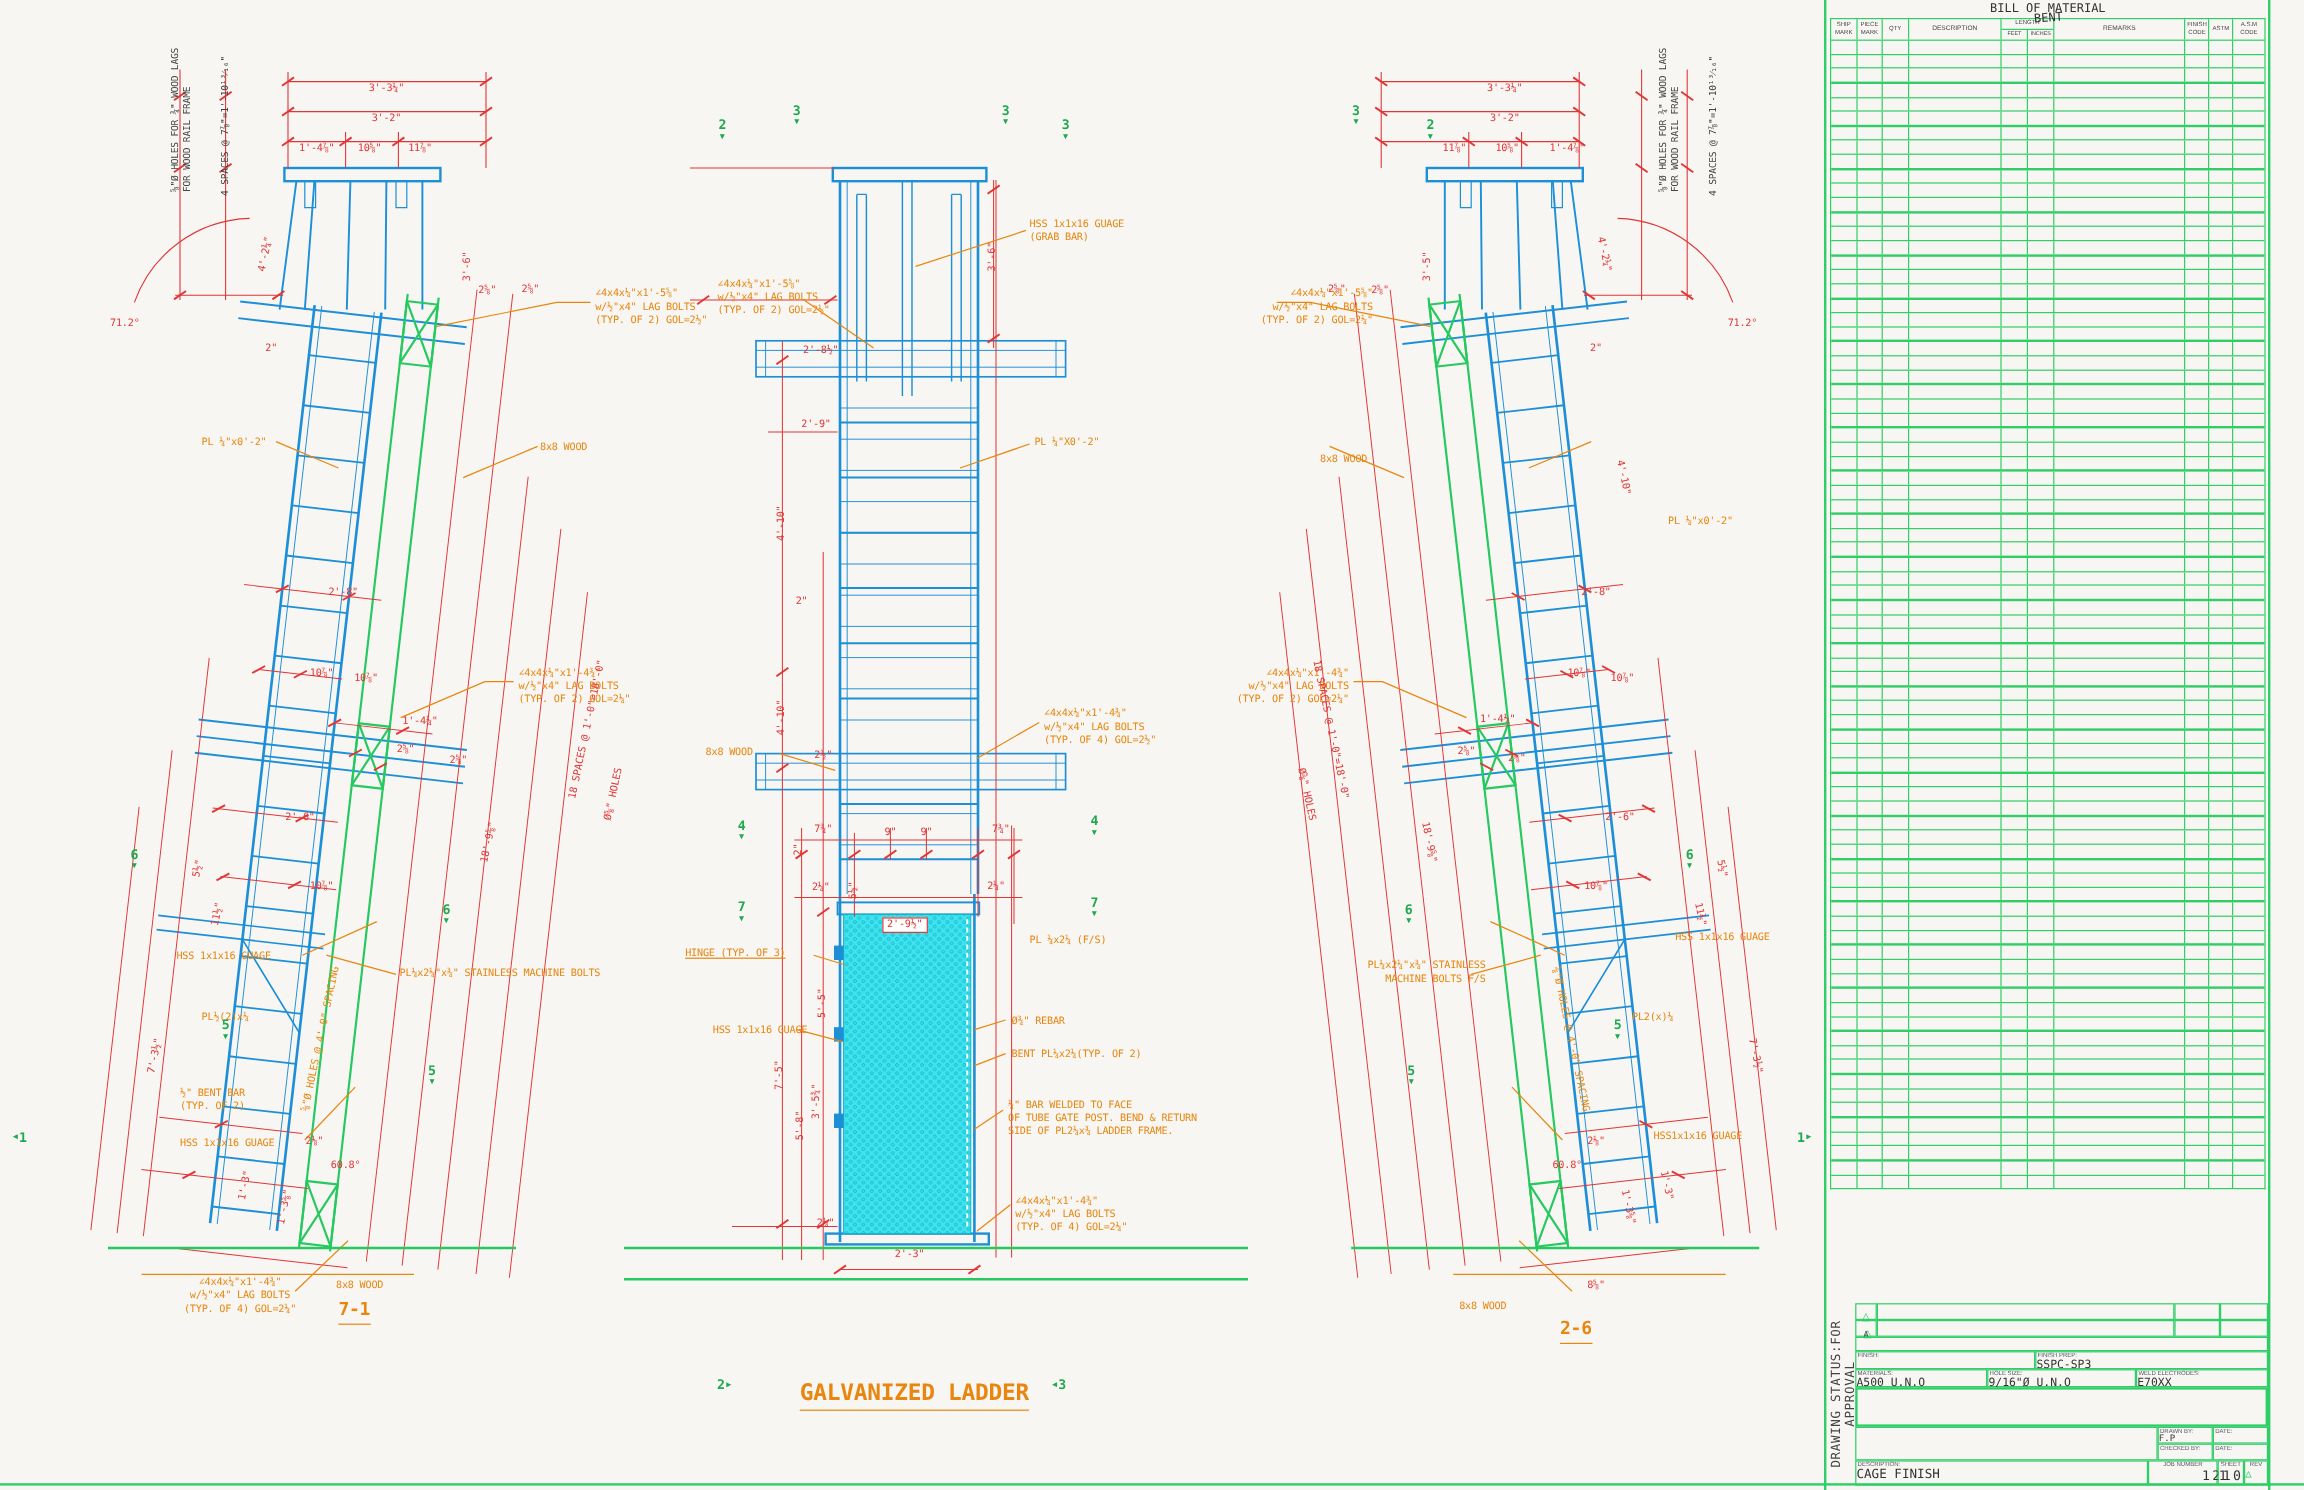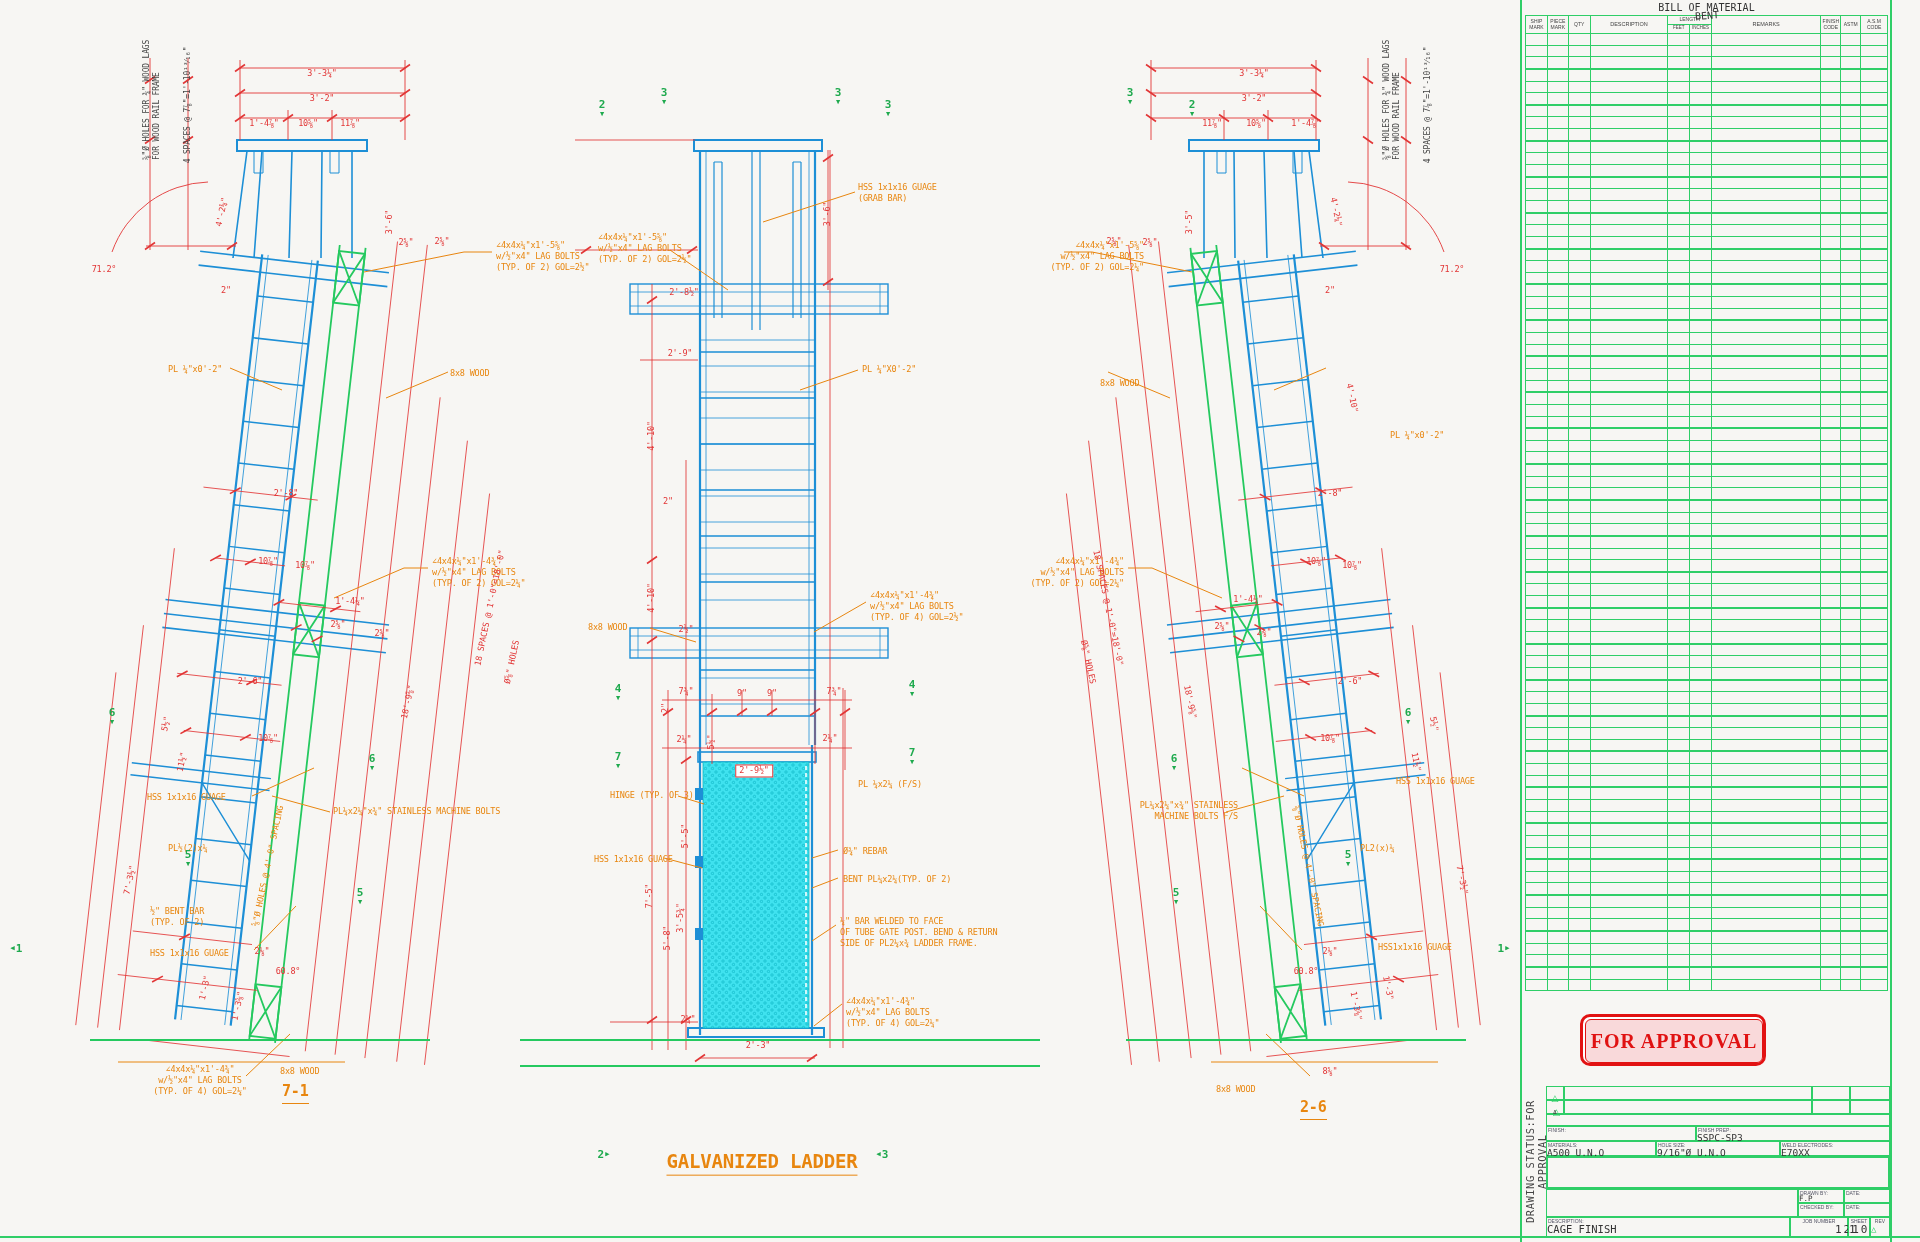--- a/index.html
+++ b/index.html
@@ -296,21 +296,21 @@
       <div class="an" style="left: 686px; top: 630px; color: rgb(226, 53, 53); transform: translate(-50%, -50%) rotate(0deg);">2½"</div>
       <div class="an" style="left: 686px; top: 692px; color: rgb(226, 53, 53); transform: translate(-50%, -50%) rotate(0deg);">7¾"</div>
       <div class="an" style="left: 742px; top: 694px; color: rgb(226, 53, 53); transform: translate(-50%, -50%) rotate(0deg);">9"</div>
       <div class="an" style="left: 772px; top: 694px; color: rgb(226, 53, 53); transform: translate(-50%, -50%) rotate(0deg);">9"</div>
       <div class="an" style="left: 834px; top: 692px; color: rgb(226, 53, 53); transform: translate(-50%, -50%) rotate(0deg);">7¾"</div>
       <div class="an" style="left: 666px; top: 708px; color: rgb(226, 53, 53); transform: translate(-50%, -50%) rotate(-90deg);">2"</div>
       <div class="an" style="left: 684px; top: 740px; color: rgb(226, 53, 53); transform: translate(-50%, -50%) rotate(0deg);">2¼"</div>
       <div class="an" style="left: 830px; top: 739px; color: rgb(226, 53, 53); transform: translate(-50%, -50%) rotate(0deg);">2¼"</div>
       <div class="an" style="left: 712px; top: 742px; color: rgb(226, 53, 53); transform: translate(-50%, -50%) rotate(-90deg);">5½"</div>
       <div class="an" style="left: 754px; top: 771px; color: rgb(226, 53, 53); transform: translate(-50%, -50%) rotate(0deg); border: 1px solid rgb(226, 53, 53); padding: 0px 3px; background: rgb(255, 255, 255);">2'-9½"</div>
-      <div class="an" style="left: 610px; top: 790px; color: rgb(232, 134, 15); transform: translate(0px, 0px) rotate(0deg);">HINGE (TYP. OF 3)</div>
+      <div class="an" style="left: 571px; top: 790px; color: rgb(232, 134, 15); transform: translate(0px, 0px) rotate(0deg); text-decoration: underline;">HINGE (TYP. OF 3)</div>
       <div class="an" style="left: 858px; top: 779px; color: rgb(232, 134, 15); transform: translate(0px, 0px) rotate(0deg);">PL ¼x2¼ (F/S)</div>
       <div class="an" style="left: 594px; top: 854px; color: rgb(232, 134, 15); transform: translate(0px, 0px) rotate(0deg);">HSS 1x1x16 GUAGE</div>
       <div class="an" style="left: 686px; top: 836px; color: rgb(226, 53, 53); transform: translate(-50%, -50%) rotate(-90deg);">5'-5"</div>
       <div class="an" style="left: 843px; top: 846px; color: rgb(232, 134, 15); transform: translate(0px, 0px) rotate(0deg);">Ø¾" REBAR</div>
       <div class="an" style="left: 843px; top: 874px; color: rgb(232, 134, 15); transform: translate(0px, 0px) rotate(0deg);">BENT PL¼x2¼(TYP. OF 2)</div>
       <div class="an" style="left: 650px; top: 896px; color: rgb(226, 53, 53); transform: translate(-50%, -50%) rotate(-90deg);">7'-5"</div>
       <div class="an" style="left: 681px; top: 918px; color: rgb(226, 53, 53); transform: translate(-50%, -50%) rotate(-90deg);">3'-5¾"</div>
       <div class="an" style="left: 668px; top: 938px; color: rgb(226, 53, 53); transform: translate(-50%, -50%) rotate(-90deg);">5'-8"</div>
       <div class="an" style="left: 840px; top: 916px; color: rgb(232, 134, 15); transform: translate(0px, 0px) rotate(0deg);">¼" BAR WELDED TO FACE
 OF TUBE GATE POST. BEND &amp; RETURN
@@ -1442,25 +1442,20 @@
           <div class="bc"></div>
           <div class="bc"></div>
           <div class="bc"></div>
           <div class="bc"></div>
           <div class="bc"></div>
           <div class="bc"></div>
         </div>
       </div>
   </div>
 
-  <div class="stamp">
-    <div class="stamp-in">
-        <span>FOR APPROVAL</span>
-      </div>
-  </div>
 
   <div class="vstatus">DRAWING STATUS:FOR APPROVAL</div>
 
   <div class="tblock">
 
     <div class="tb" style="left:0;top:0;width:18px;height:14px;text-align:center;"><span class="tri">△</span></div>
     <div class="tb" style="left:18px;top:0;width:248px;height:14px;"></div>
     <div class="tb" style="left:266px;top:0;width:38px;height:14px;"></div>
     <div class="tb" style="left:304px;top:0;width:40px;height:14px;"></div>
     <div class="tb" style="left:0;top:14px;width:18px;height:14px;text-align:center;"><span class="tri">△</span><span class="revA">A</span></div>

